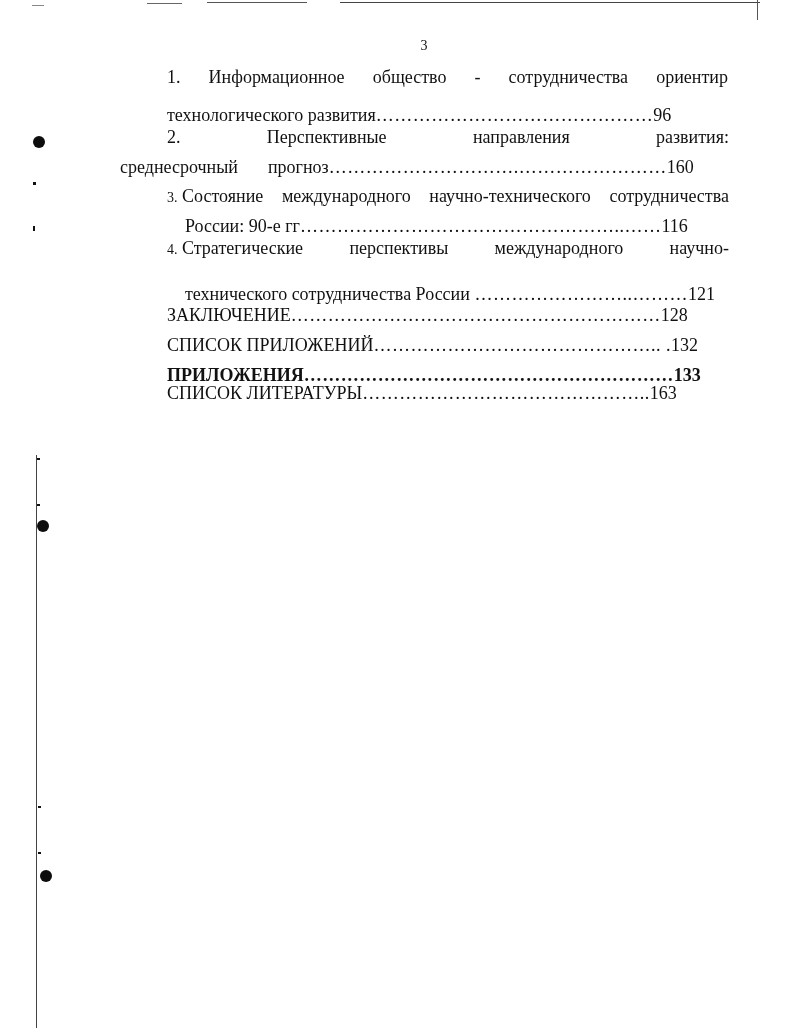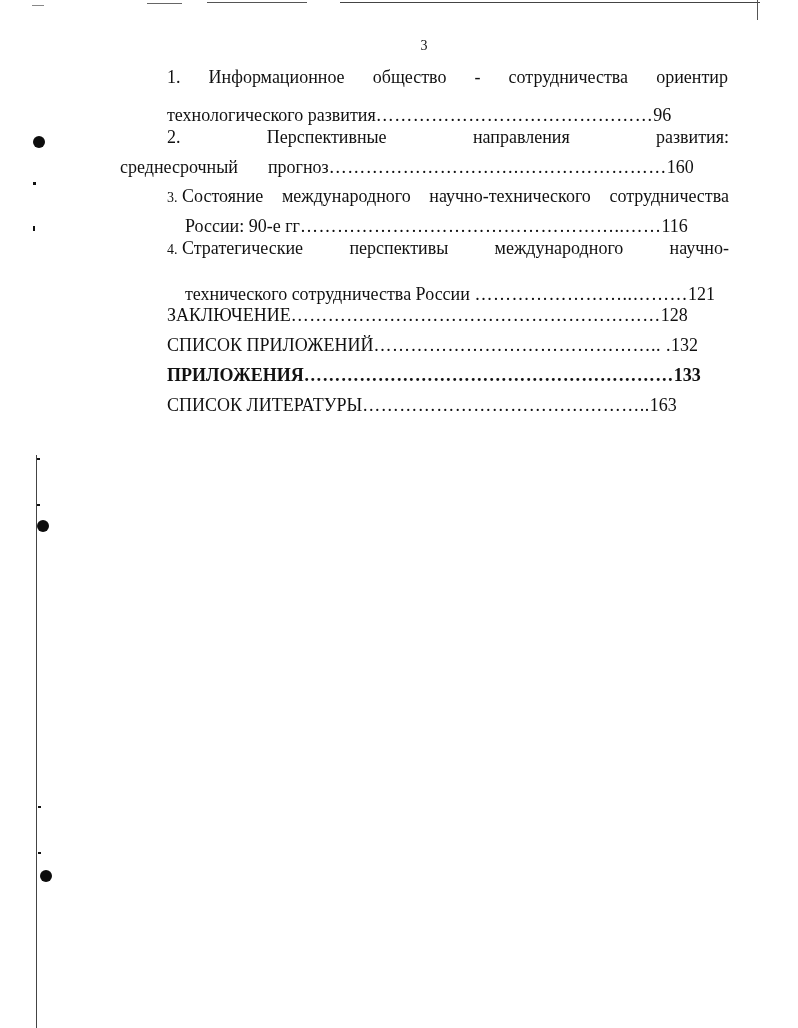--- a/index.html
+++ b/index.html
@@ -138,18 +138,18 @@
 
     <div class="toc-line" style="top:238px;left:167px;">
       <span>ЗАКЛЮЧЕНИЕ</span><span class="dots">……………………………………………………</span><span>128</span>
     </div>
     <div class="toc-line" style="top:268px;left:167px;font-family:Liberation Serif, serif;">
       <span>СПИСОК ПРИЛОЖЕНИЙ</span><span class="dots">……………………………………….. .</span><span>132</span>
     </div>
     <div class="toc-line" style="top:298px;left:167px;font-weight:bold;">
       <span>ПРИЛОЖЕНИЯ</span><span class="dots">……………………………………………………</span><span>133</span>
     </div>
-    <div class="toc-line" style="top:328px;left:167px;">
+    <div class="toc-line" style="top:316px;left:167px;">
       <span>СПИСОК ЛИТЕРАТУРЫ</span><span class="dots">………………………………………..</span><span>163</span>
     </div>
 
   </div>
 </div>
 
 </body></html>

